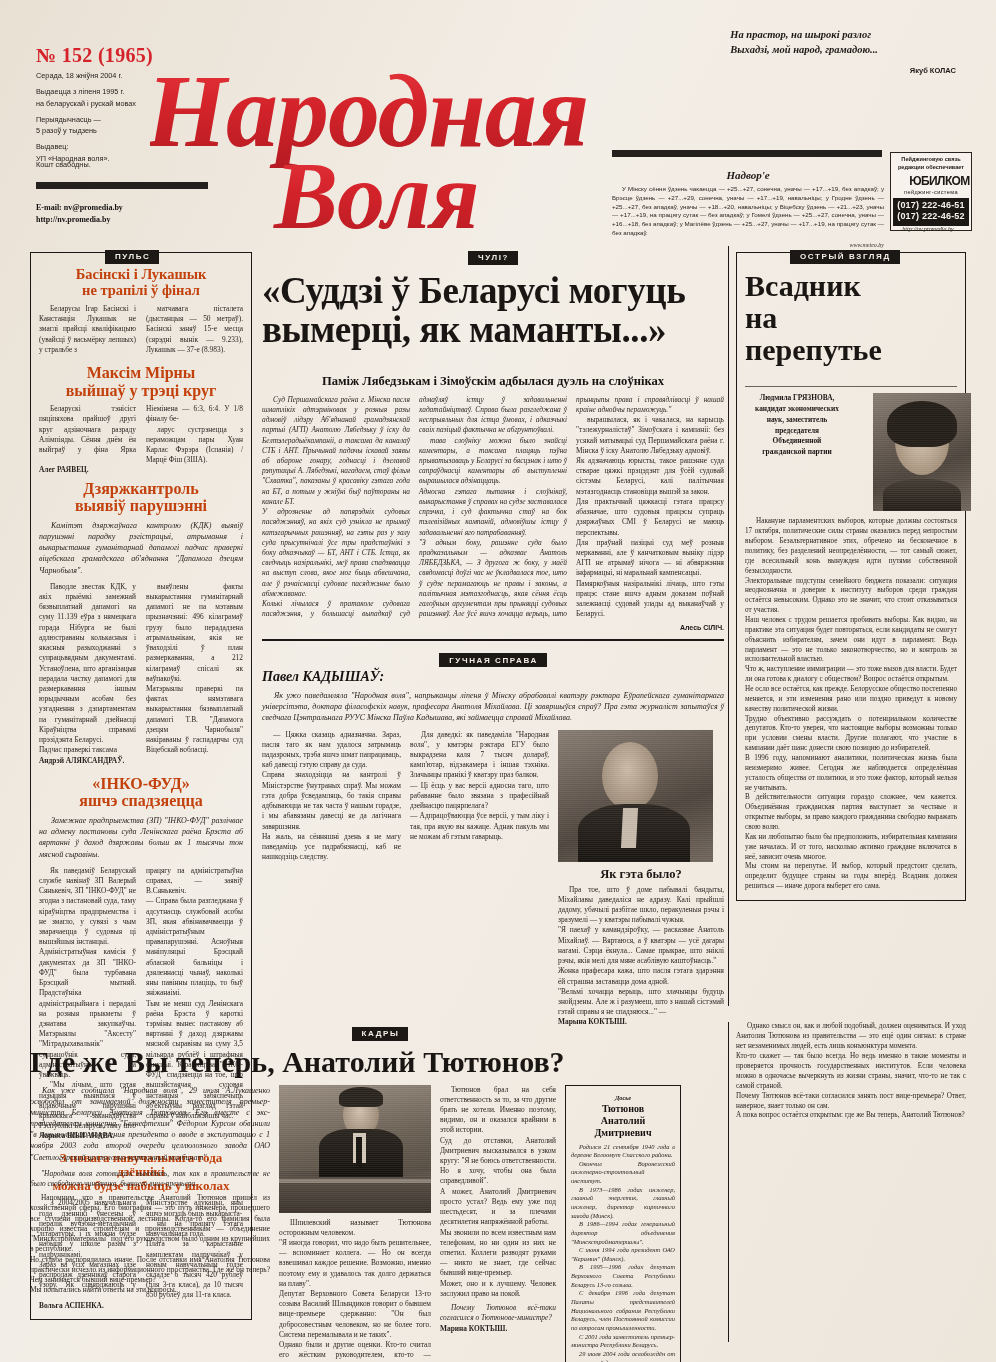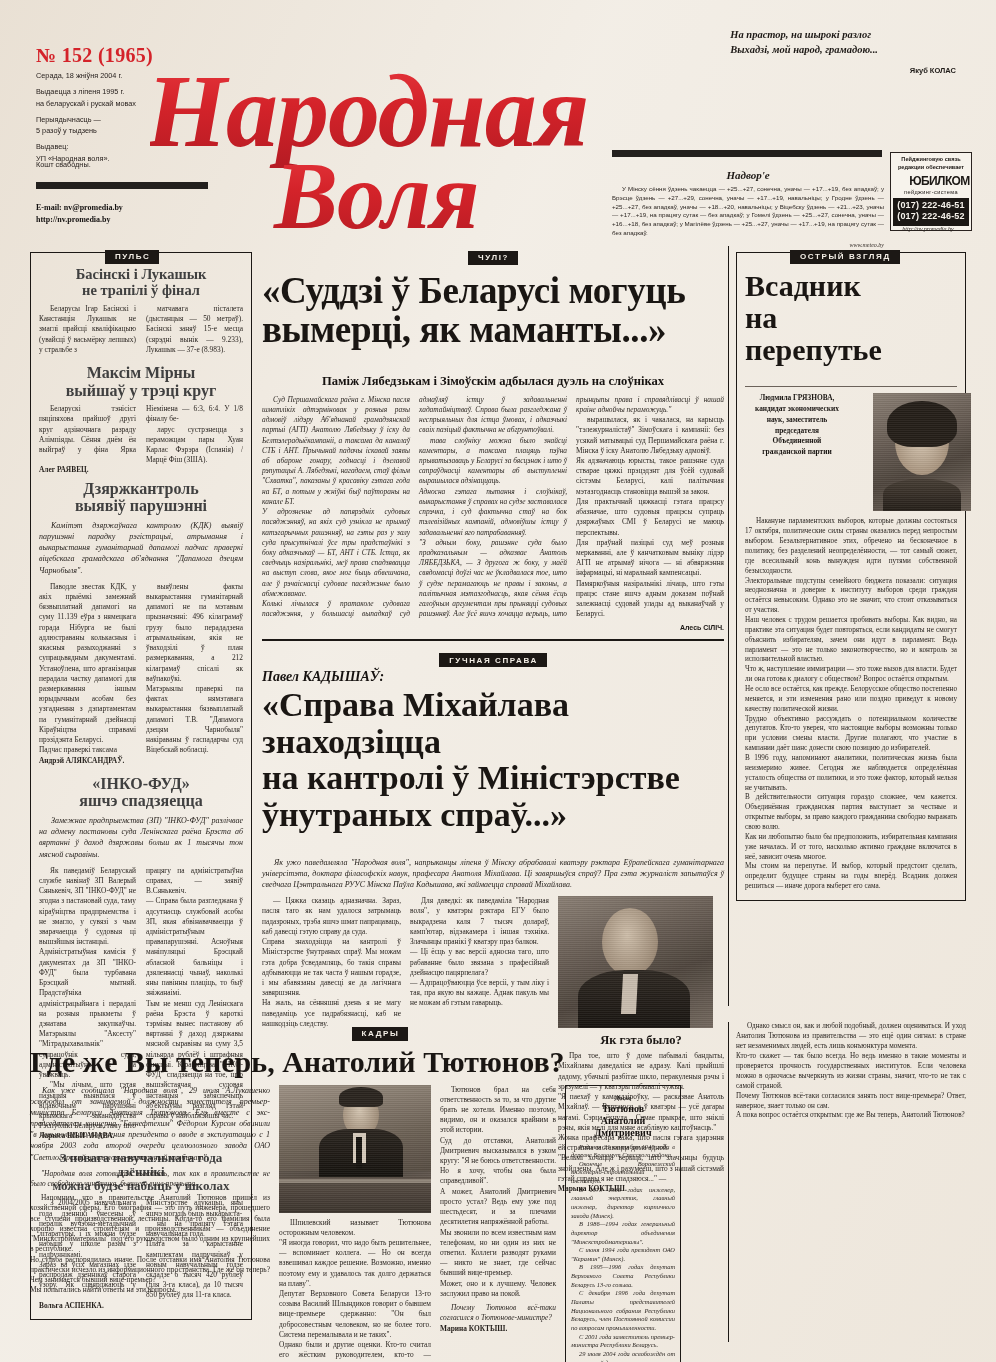--- a/index.html
+++ b/index.html
@@ -120,21 +120,21 @@
     position:absolute;left:736px;top:252px;width:230px;
     border:1.3px solid #1c1815;padding:9px 8px 8px 8px;box-sizing:border-box;
   }
   .col-right-tag{position:absolute;left:790px;top:245px;z-index:4;}
 
   .vrule{position:absolute;width:1.3px;background:#1c1815;}
 
   
   h2.hl{
     margin:4px 0 5px 0;text-align:center;
-    font-family:"Liberation Serif",serif;font-weight:bold;line-height:1.1;color:#404040;
+    font-family:"Liberation Serif",serif;font-weight:bold;line-height:1.1;color:#c2410c;
   }
   .hl-s{font-size:14.5px;}
   .hl-m{font-size:16px;}
   .hl-xl{font-size:37px;letter-spacing:-.4px;line-height:1.06;}
   .hl-xxl{font-size:34px;line-height:1.08;}
   .hl-kadry{font-size:30px;line-height:1.1;}
 
   .subhead{
     margin:2px 0 6px 0;text-align:center;
     font-family:"Liberation Serif",serif;font-weight:bold;font-size:12.6px;color:#161210;
@@ -353,23 +353,20 @@
     </div>
     <p class="byline">Алесь СІЛІЧ.</p>
 
     <hr class="hr-thick">
 
     <div class="rubric-wrap">
       <span class="rubric">ГУЧНАЯ СПРАВА</span>
     </div>
 
     <div class="speaker">Павел КАДЫШАЎ:</div>
-    <h1 class="hl hl-xxl" style="white-space:pre-line;margin-top:2px">«Справа Міхайлава знаходзіцца
-на кантролі ў Міністэрстве
-ўнутраных спраў...»</h1>
     <p class="lead">Як ужо паведамляла "Народная воля", напрыканцы ліпеня ў Мінску абрабавалі кватэру рэктара Еўрапейскага гуманітарнага універсітэта, доктара філасофскіх навук, прафесара Анатоля Міхайлава. Ці завяршыўся спраў? Пра гэта журналіст запытаўся ў сведчага Цэнтральнага РУУС Мінска Паўла Кадышава, які займаецца справай Міхайлава.</p>
 
     <div style="display:flex;gap:9px;align-items:flex-start;">
       <div style="flex:0 0 139px" class="bodytext">
         <p style="white-space:pre-line">— Цяжка сказаць адназначна. Зараз, пасля таго як нам удалося затрымаць падазроных, трэба яшчэ шмат папрацаваць, каб давесці гэтую справу да суда.
 Справа знаходзіцца на кантролі ў Міністэрстве ўнутраных спраў. Мы можам гэта добра ўсведамляць, бо такія справы адбываюцца не так часта ў нашым горадзе, і мы абавязаны давесці яе да лагічнага завяршэння.
 На жаль, на сённяшні дзень я не магу паведаміць усе падрабязнасці, каб не нашкодзіць следству.</p>
       </div>
       <div style="flex:0 0 139px" class="bodytext">
         <p style="white-space:pre-line">Для даведкі: як паведаміла "Народная воля", у кватэры рэктара ЕГУ было выкрадзена каля 7 тысяч долараў, камп'ютар, відэакамера і іншая тэхніка. Злачынцы пранікі ў кватэру праз балкон.

